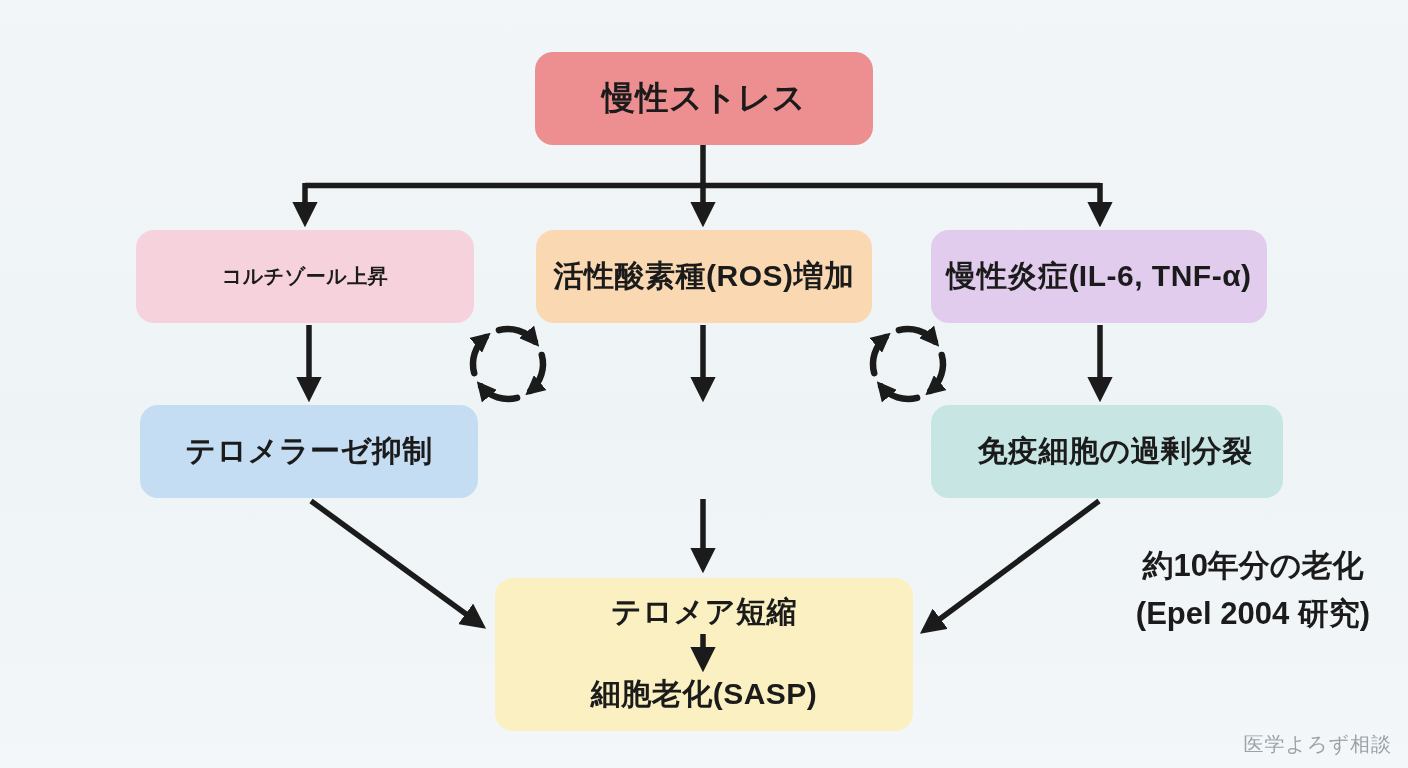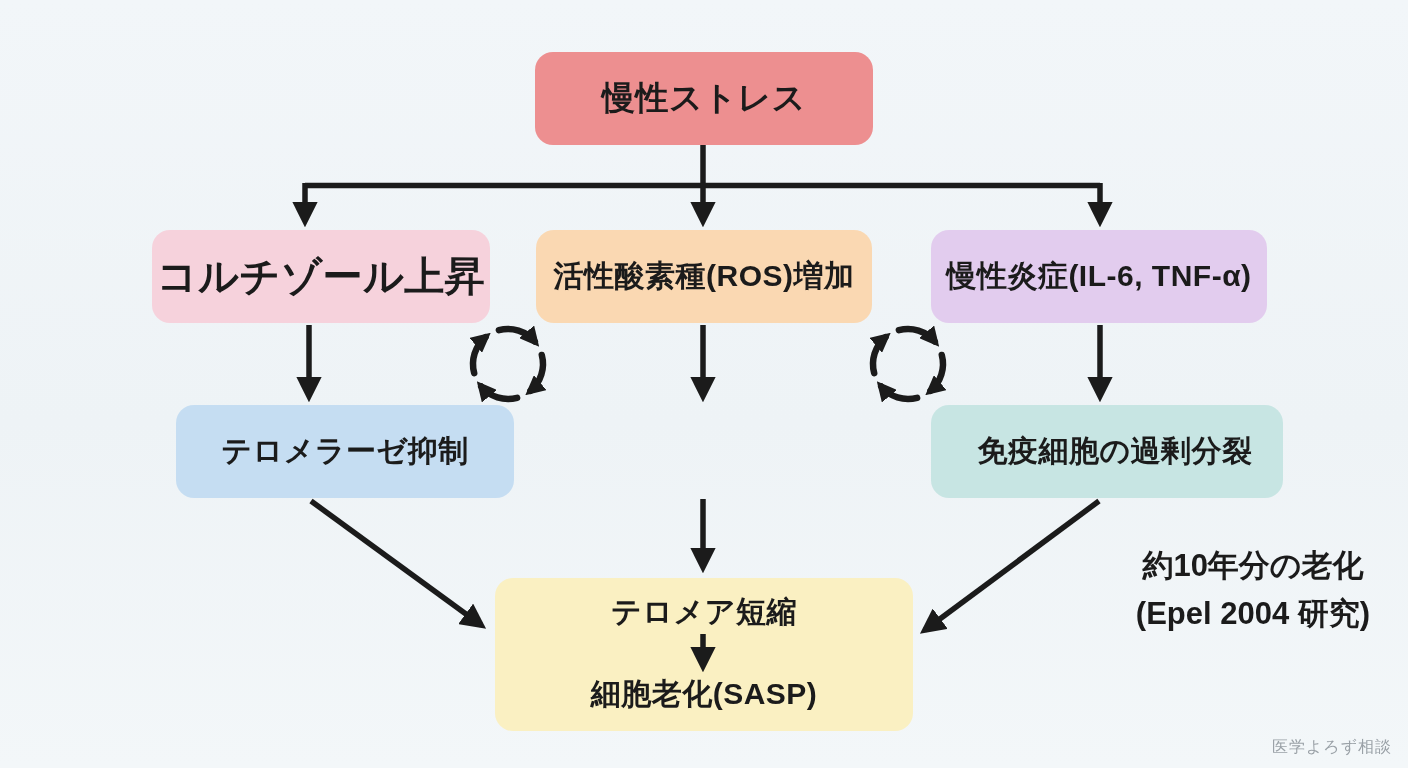--- a/index.html
+++ b/index.html
@@ -17,21 +17,21 @@
     color:#1b1b1b;
     font-weight:700;
     text-align:center;
     z-index:1;
     letter-spacing:0.5px;
   }
   .node span{display:block;}
   
   .n-root{left:535px;top:52px;width:338px;height:93px;font-size:33px;}
   
-  .n-cortisol{left:152px;top:230px;width:338px;height:93px;font-size:40px;}
+  .n-cortisol{left:136px;top:230px;width:338px;height:93px;font-size:20px;}
   .n-ros{left:536px;top:230px;width:336px;height:93px;font-size:30px;}
   .n-inflammation{left:931px;top:230px;width:336px;height:93px;font-size:30px;}
   
   .n-telomerase{left:140px;top:405px;width:338px;height:93px;font-size:30px;}
   .n-dna{left:536px;top:405px;width:336px;height:93px;font-size:30px;}
   .n-immune{left:931px;top:405px;width:336px;height:93px;font-size:30px;padding-left:16px;}
   
   .n-outcome{
     left:495px;top:578px;width:418px;height:153px;
     flex-direction:column;justify-content:space-between;
@@ -42,21 +42,21 @@
   #arrows{position:absolute;left:0;top:0;z-index:2;pointer-events:none;}
   
   .annotation{
     position:absolute;left:1108px;top:542px;width:290px;
     text-align:center;z-index:1;
     color:#1b1b1b;font-size:31px;font-weight:700;line-height:1.55;
   }
   
   .watermark{
     position:absolute;right:16px;bottom:10px;z-index:1;
-    color:#9aa1a7;font-size:16px;font-weight:400;letter-spacing:1px;
+    color:#9aa1a7;font-size:20px;font-weight:400;letter-spacing:1px;
   }
 </style>
 </head>
 <body>
 
 <div id="canvas">
 
   <div class="node n-root" style="background-color: rgb(237, 143, 144);">
     <span>慢性ストレス</span>
   </div>
@@ -64,21 +64,21 @@
   <div class="node n-cortisol" style="background-color: rgb(246, 210, 220);">
     <span>コルチゾール上昇</span>
   </div>
   <div class="node n-ros" style="background-color: rgb(250, 216, 178); text-align: right;">
     <span>活性酸素種(ROS)増加</span>
   </div>
   <div class="node n-inflammation" style="background-color: rgb(226, 204, 238);">
     <span>慢性炎症(IL-6, TNF-α)</span>
   </div>
 
-  <div class="node n-telomerase" style="background-color: rgb(197, 221, 242); margin-left: 36px;">
+  <div class="node n-telomerase" style="background-color: rgb(197, 221, 242);">
     <span>テロメラーゼ抑制</span>
   </div>
   <div class="node n-immune" style="background-color: rgb(199, 229, 227);">
     <span>免疫細胞の過剰分裂</span>
   </div>
 
   <div class="node n-outcome" style="background-color: rgb(250, 240, 194);">
     <span>テロメア短縮</span>
     <span class="gap"></span>
     <span>細胞老化(SASP)</span>

